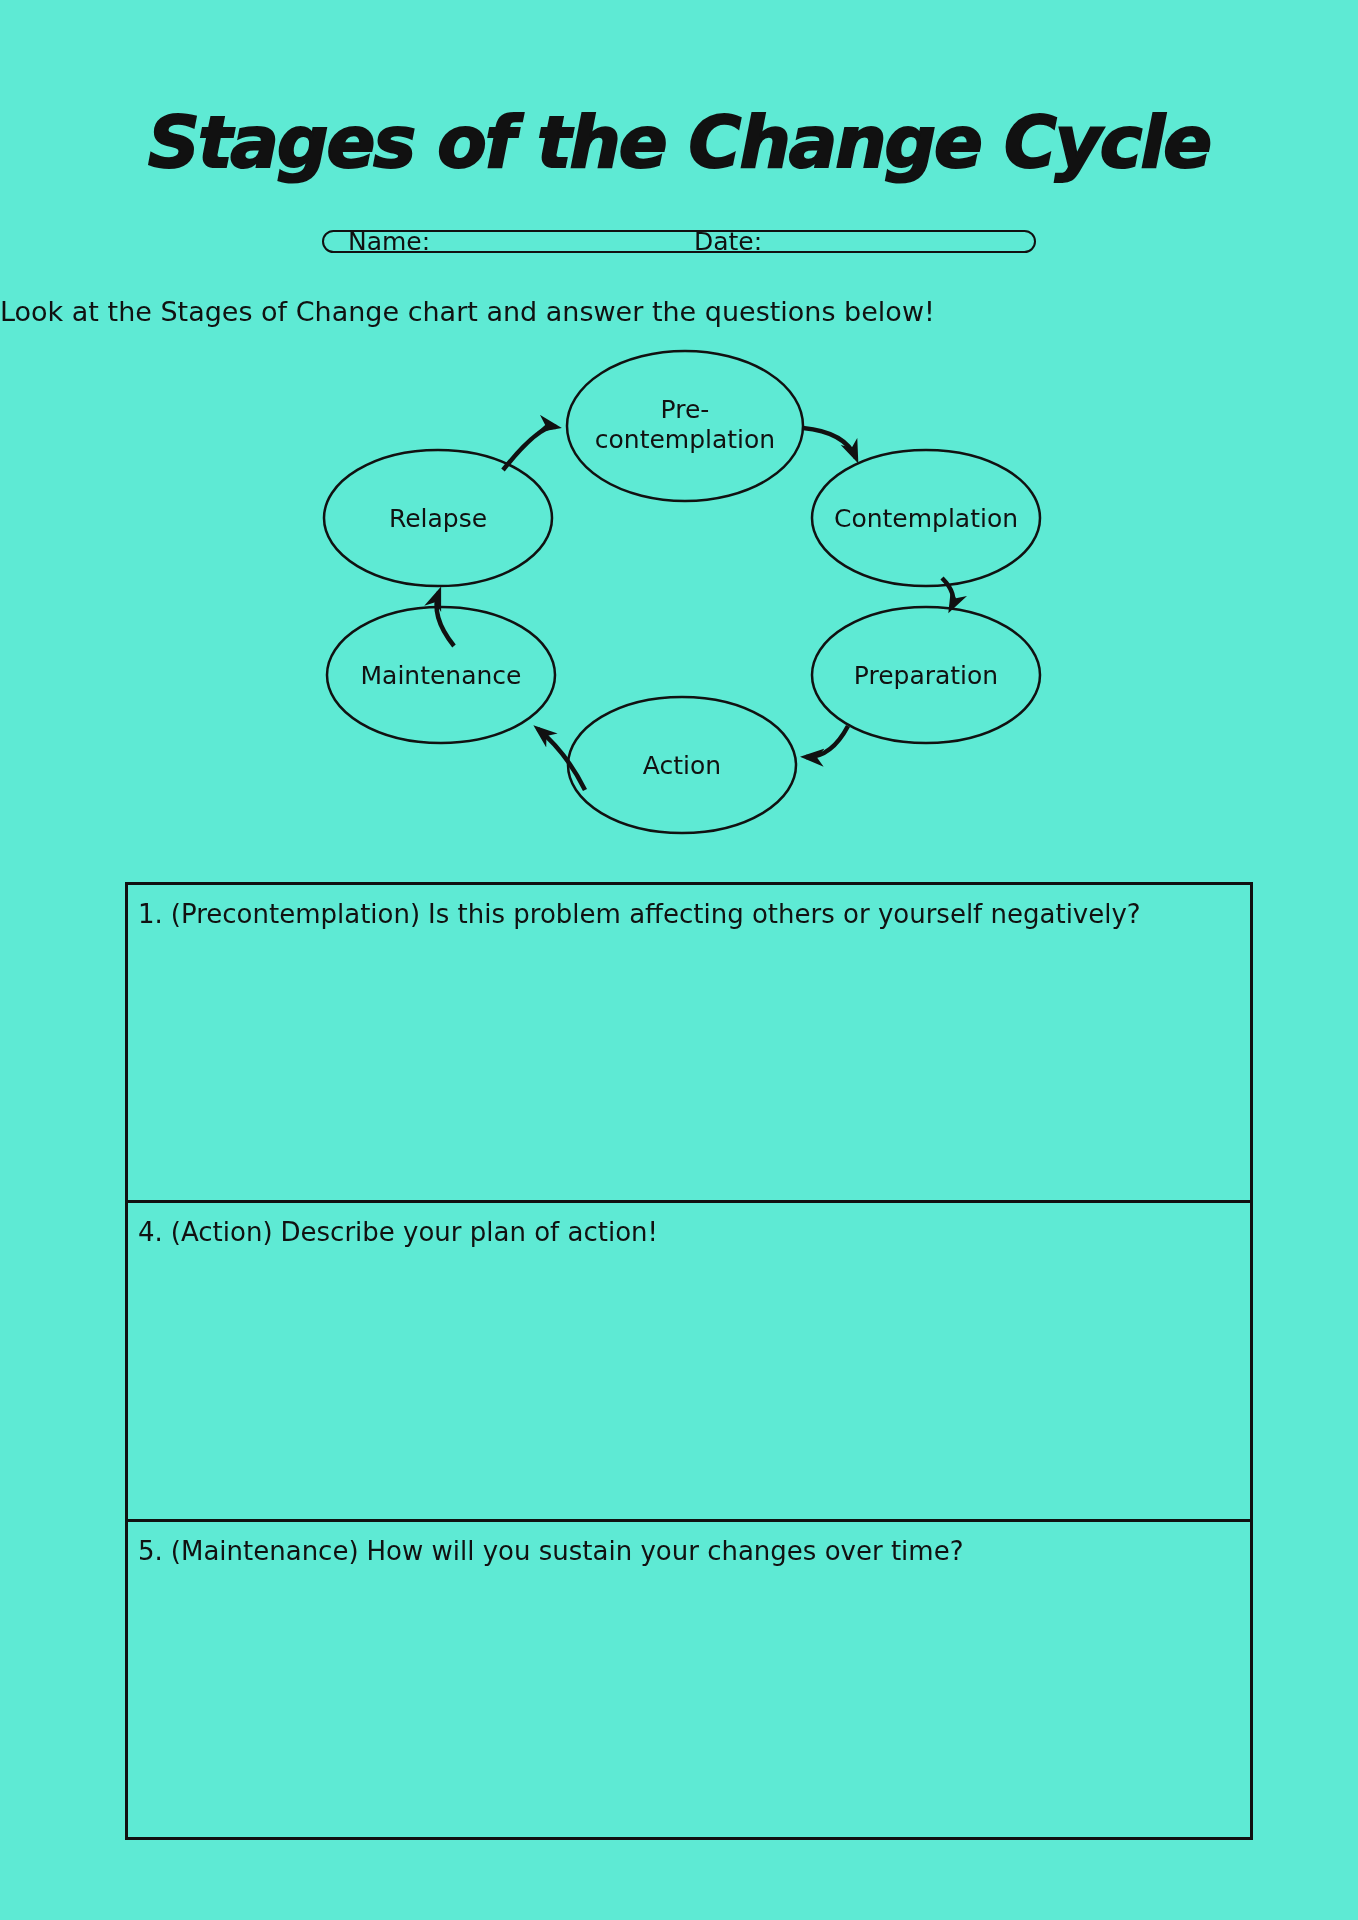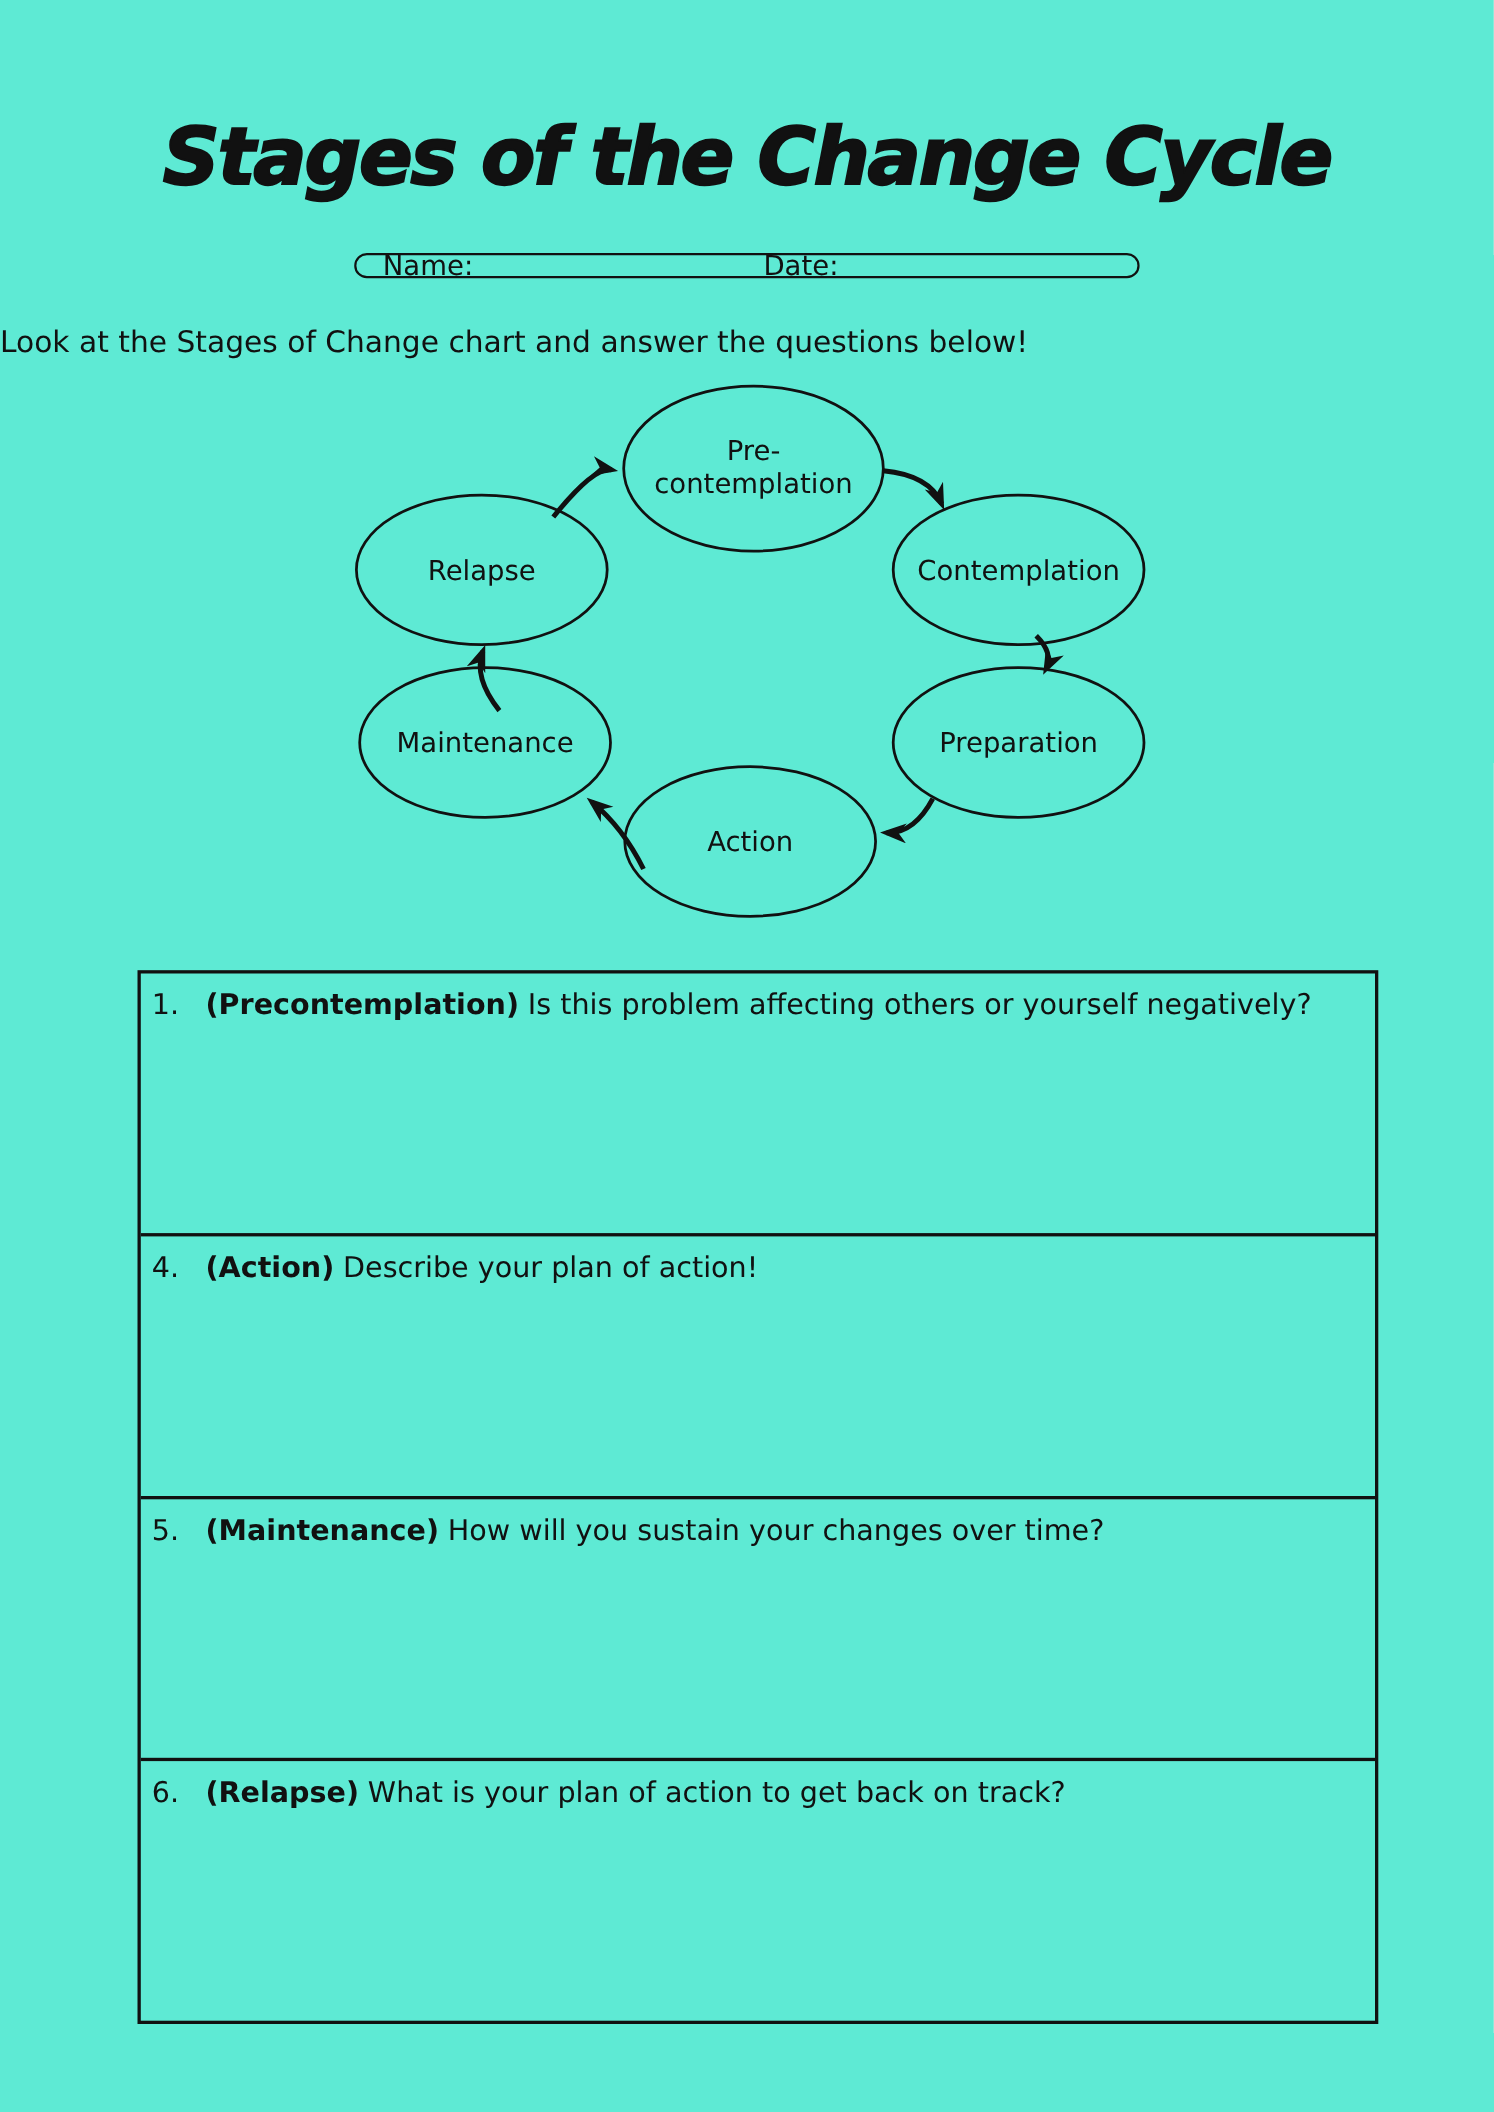--- a/index.html
+++ b/index.html
@@ -66,21 +66,21 @@
     border-bottom:3px solid #111;
     box-sizing:border-box;
     padding:12px 12px 0 10px;
     font-size:26px;
     line-height:1.35;
     display:flex;flex-direction:column;
   }
   .q-row:last-child{border-bottom:none;}
   .q-line{display:block;}
   .q-num{font-weight:normal;margin-right:8px;}
-  .q-stage{font-weight:bold;margin-right:8px;margin-left:16px;}
+  .q-stage{font-weight:normal;margin-right:8px;}
   .q-text{font-weight:normal;}
   .answer-area{flex:1 1 auto;}
 </style>
 </head>
 <body>
 
 <div class="page">
 
   <div class="title">Stages of the Change Cycle</div>
 
@@ -135,19 +135,15 @@
     <div class="q-row">
       <span class="q-line"><span class="q-num">4.</span><span class="q-stage">(Action)</span><span class="q-text">Describe your plan of action!</span></span>
       <span class="answer-area"></span>
     </div>
 
     <div class="q-row">
       <span class="q-line"><span class="q-num">5.</span><span class="q-stage">(Maintenance)</span><span class="q-text">How will you sustain your changes over time?</span></span>
       <span class="answer-area"></span>
     </div>
 
-    <div class="q-row">
-      <span class="q-line"><span class="q-num">6.</span><span class="q-stage">(Relapse)</span><span class="q-text">What is your plan of action to get back on track?</span></span>
-      <span class="answer-area"></span>
-    </div>
 
   </div>
 </div>
 
 </body></html>

